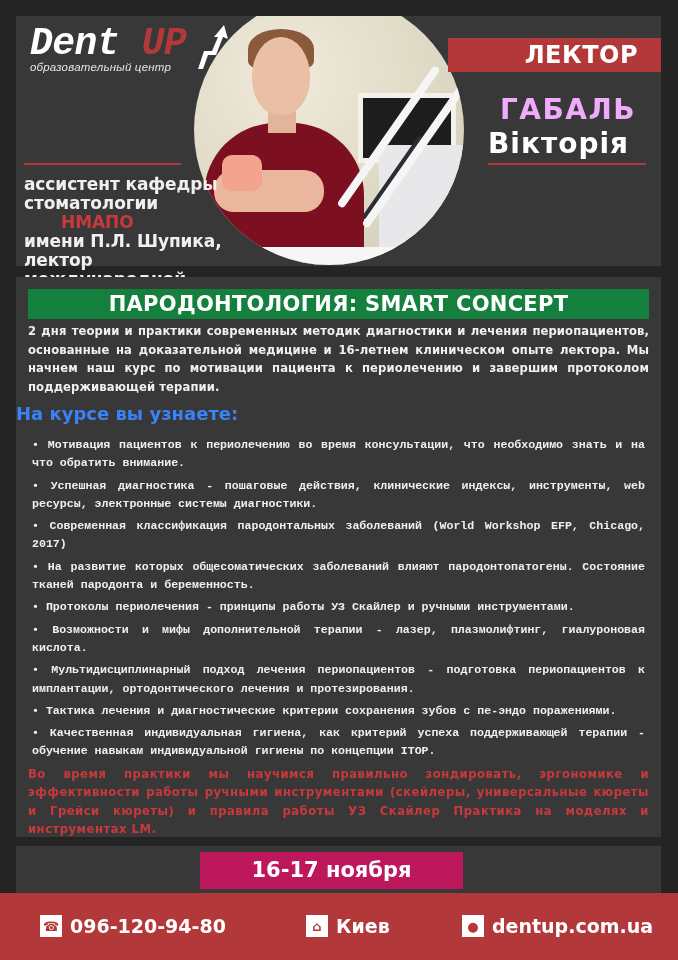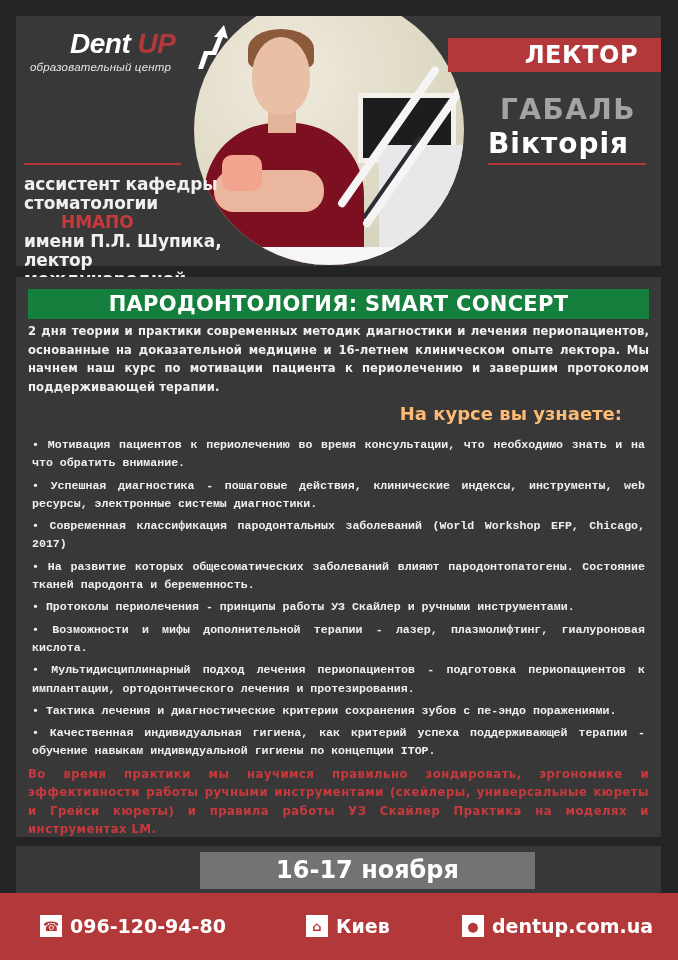--- a/index.html
+++ b/index.html
@@ -9,21 +9,21 @@
     font-family:"DejaVu Sans", sans-serif;
     color:#f2f2f2;
   }
   .panel { position:absolute; background:#393839; }
   #p1 { left:16px; top:16px; width:645px; height:250px; overflow:hidden; }
   #p2 { left:16px; top:277px; width:645px; height:560px; }
   #p3 { left:16px; top:846px; width:645px; height:50px; }
 
   
   .logo { position:absolute; left:30px; top:25px; }
-  .logo-main { font-family:Liberation Sans, sans-serif; font-weight:bold; font-style:italic; font-size:28px; letter-spacing:-0.5px; line-height:38px; white-space:nowrap;margin-left:40px; }
+  .logo-main { font-family:Liberation Mono, monospace; font-weight:bold; font-style:italic; font-size:38px; letter-spacing:-0.5px; line-height:38px; white-space:nowrap; }
   .logo-dent { color:#ffffff; }
   .logo-up { color:#b3383a; }
   .logo-arrow { position:absolute; left:166px; top:0px; }
   .logo-sub { font-family:"Liberation Sans", sans-serif; font-style:italic; font-size:11.5px; color:#e6e6e6; margin-top:-2px; letter-spacing:0.2px; }
   .line-red { position:absolute; height:2px; background:#b3383a; }
 
   .bio { position:absolute; left:24px; top:175px; width:200px; font-weight:bold; font-size:17px; line-height:19px; color:#f0f0f0; letter-spacing:-0.1px; }
   .bio .hl { color:#c9393c;padding-left:37px; }
 
   
@@ -37,32 +37,32 @@
   .ph-hands { position:absolute; left:20px; top:175px; width:110px; height:42px; border-radius:20px; background:#eab79e; }
   .ph-teeth { position:absolute; left:28px; top:160px; width:40px; height:36px; border-radius:10px; background:#f2a48f; }
   .ph-tool { position:absolute; width:8px; height:170px; background:#f5f5f5; border-radius:4px; transform-origin:top left; }
   .ph-tool.dark { background:#2a2d33; }
   .ph-chair { position:absolute; left:185px; top:150px; width:100px; height:120px; background:#e8e8ea; border-radius:10px; }
   .ph-tray { position:absolute; left:60px; top:252px; width:190px; height:20px; background:#f6f6f6; }
 
   
   .lector-bar { position:absolute; left:448px; top:38px; width:213px; height:34px; background:#b3383a; }
   .lector-label { position:absolute; left:488px; top:38px; width:150px; height:34px; line-height:34px; text-align:right; font-weight:bold; font-size:24px; color:#fff; letter-spacing:0.5px; }
-  .surname { position:absolute; left:488px; top:93px; width:160px; text-align:center; font-weight:bold; font-size:28px; color:#a3a3a3; letter-spacing:1.5px; line-height:34px; }
+  .surname { position:absolute; left:488px; top:93px; width:160px; text-align:center; font-weight:bold; font-size:28px; color:#f0abfc; letter-spacing:1.5px; line-height:34px; }
   .firstname { position:absolute; left:488px; top:127px; width:160px; text-align:left; font-weight:bold; font-size:28px; color:#ffffff; letter-spacing:1px; line-height:34px; }
 
   
   .course-title { position:absolute; left:28px; top:289px; width:621px; height:30px; background:#15803d; text-align:center; line-height:30px; font-weight:bold; font-size:21px; color:#fff; letter-spacing:0.3px; }
   .intro { position:absolute; left:28px; top:322px; width:621px; font-weight:bold; font-size:11.6px; line-height:18.6px; color:#f0f0f0; text-align:justify; letter-spacing:0.1px; }
-  .learn-h { position:absolute; left:16px; top:403px; width:606px; text-align:right; font-weight:bold; font-size:18px; color:#fdba74; }
+  .learn-h { position:absolute; left:16px; top:403px; width:606px; text-align:left; font-weight:bold; font-size:18px; color:#3b82f6; }
   .bullets { position:absolute; left:28px; top:432px; width:621px; font-weight:bold; font-size:11.6px; line-height:18.3px; color:#f0f0f0; text-align:justify; }
   .bullets p { margin:4px;font-family:Liberation Mono, monospace; }
   .practice { position:absolute; left:28px; top:765px; width:621px; font-weight:bold; font-size:11.6px; line-height:18.3px; color:#c9393c; text-align:justify; letter-spacing:0.5px; }
 
-  .date-box { position:absolute; left:200px; top:852px; width:335px; height:37px; background:#737373; text-align:center; line-height:37px; font-weight:bold; font-size:24px; color:#fff; }
+  .date-box { position:absolute; left:200px; top:852px; width:263px; height:37px; background:#be185d; text-align:center; line-height:37px; font-weight:bold; font-size:21px; color:#fff; }
 
   .footer { position:absolute; left:0; top:893px; width:678px; height:67px; background:#b3383a; }
   .f-item { position:absolute; top:20px; height:26px; display:flex; align-items:center; font-weight:bold; font-size:19px; color:#fff; white-space:nowrap; }
   .f-icon { width:22px; height:22px; background:#fff; display:inline-flex; align-items:center; justify-content:center; margin-right:8px; color:#b3383a; font-size:13px; line-height:1; }
 </style>
 </head>
 <body>
 
 <div class="panel" id="p1">
   <div class="photo">

